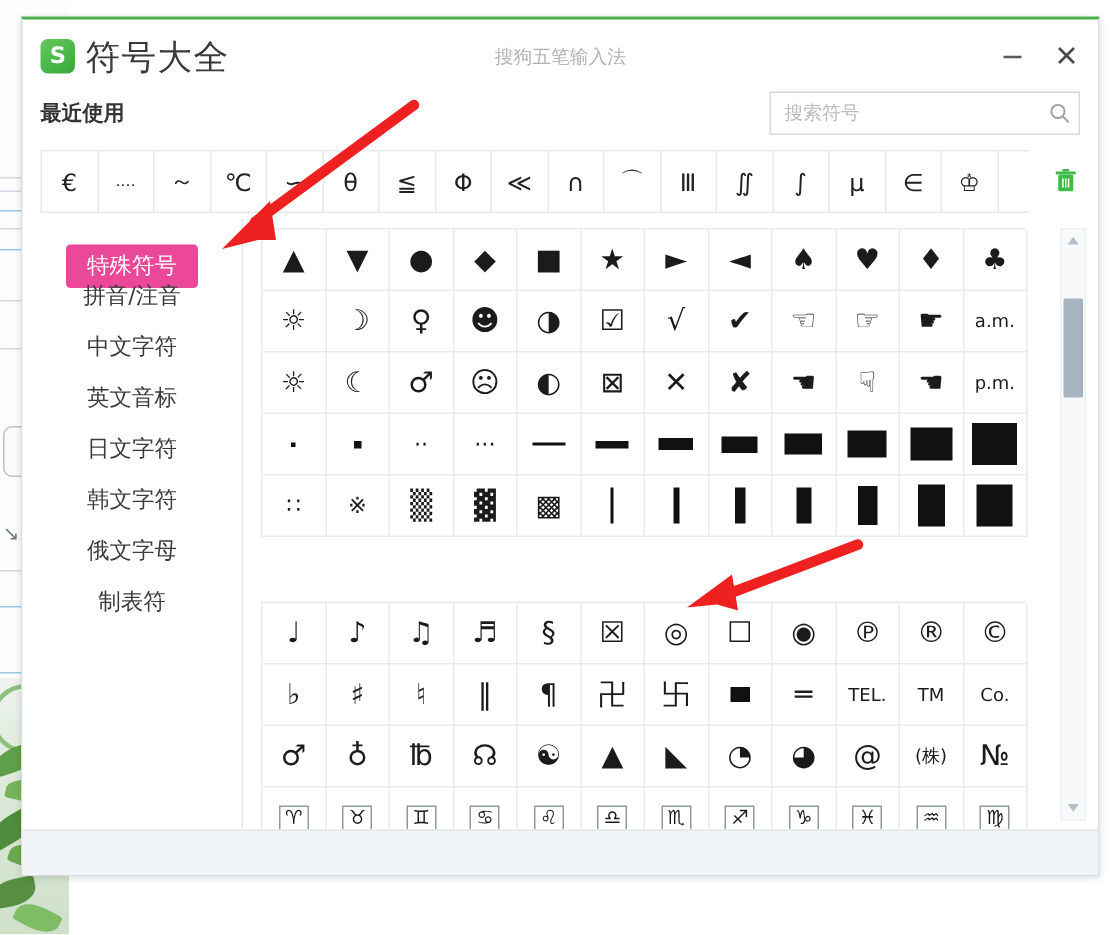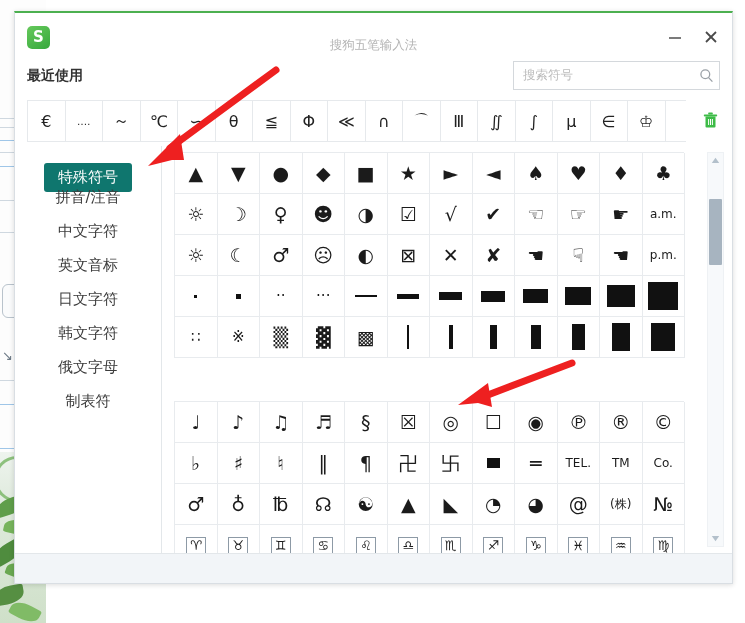--- a/index.html
+++ b/index.html
@@ -37,21 +37,21 @@
   }
 
   
   #titlebar{position:relative;height:48px;}
   #logo{position:absolute;left:12px;top:13px;width:23px;height:23px;border-radius:5px;
     background:linear-gradient(145deg,#66c95c,#36a83c);display:flex;align-items:center;
     justify-content:center;color:#fff;font-size:15px;font-weight:bold;
     font-family:"DejaVu Sans",sans-serif;line-height:1;}
   #apptitle{position:absolute;left:42px;top:10px;font-size:23px;color:#3a3a3a;
     font-family:"DejaVu Sans",sans-serif;letter-spacing:1px;}
-  #subtitle{position:absolute;left:0;right:0;top:24px;text-align:center;font-size:12.5px;
+  #subtitle{position:absolute;left:0;right:0;top:17px;text-align:center;font-size:12.5px;
     color:#b4b4b4;font-family:"DejaVu Sans",sans-serif;pointer-events:none;}
   #winbtns{position:absolute;right:10px;top:13px;display:flex;gap:14px;align-items:center;}
   .wbtn{width:22px;height:22px;display:flex;align-items:center;justify-content:center;
     color:#5a5a5a;font-size:17px;cursor:default;}
   .wbtn svg{display:block;}
 
   
   #recent-label{position:absolute;left:12px;top:54px;font-size:14px;color:#333;
     font-weight:bold;font-family:"DejaVu Sans",sans-serif;}
 
@@ -73,21 +73,21 @@
   #trashbtn{position:absolute;left:681px;top:87px;width:28px;height:40px;
     display:flex;align-items:center;justify-content:center;}
 
   
   #content{position:absolute;left:0;top:133px;right:0;bottom:30px;}
   #sidebar{position:absolute;left:0;top:0;width:146px;bottom:0;background:#fff;
     border-right:1px solid #e3e7ea;}
   .sitem{height:34px;display:flex;align-items:center;justify-content:center;
     font-size:15px;color:#3c3c3c;font-family:"DejaVu Sans",sans-serif;cursor:default;}
   .sitem .box{padding:5px 14px;border-radius:3px;}
-  .sitem.active .box{background:#0f766e;color:#fff;margin-top:28px;}
+  .sitem.active .box{background:#ec4899;color:#fff;margin-top:28px;}
 
   
   #panel{position:absolute;left:147px;top:0;right:0;bottom:0;overflow:hidden;background:#fff;}
   #gridwrap{position:absolute;left:12px;top:6px;width:510px;}
   .grid{border-left:1px solid #e8ebee;border-top:1px solid #e8ebee;display:grid;
     grid-template-columns:repeat(12,42.5px);background:#fff;}
   .cell{height:40px;border-right:1px solid #e8ebee;border-bottom:1px solid #e8ebee;
     display:flex;align-items:center;justify-content:center;color:#1b1b1b;
     font-size:19px;font-family:"DejaVu Sans","DejaVu Serif",sans-serif;overflow:hidden;
     line-height:1;cursor:default;}
@@ -142,20 +142,21 @@
   </div>
   <div id="bottomstrip"></div>
 </div>
 
 <div id="win">
 
   <div id="titlebar">
     <div id="logo">
       <span>S</span>
     </div>
+    <div id="apptitle">符号大全</div>
     <div id="subtitle">搜狗五笔输入法</div>
     <div id="winbtns">
       <div class="wbtn">
         <svg width="14" height="12" viewBox="0 0 14 12">
             <line x1="1" y1="7" x2="13" y2="7" stroke="#5a5a5a" stroke-width="1.6"></line>
           </svg>
       </div>
       <div class="wbtn">
         <svg width="14" height="14" viewBox="0 0 14 14">
             <line x1="2" y1="2" x2="12" y2="12" stroke="#4a4a4a" stroke-width="1.8"></line>

